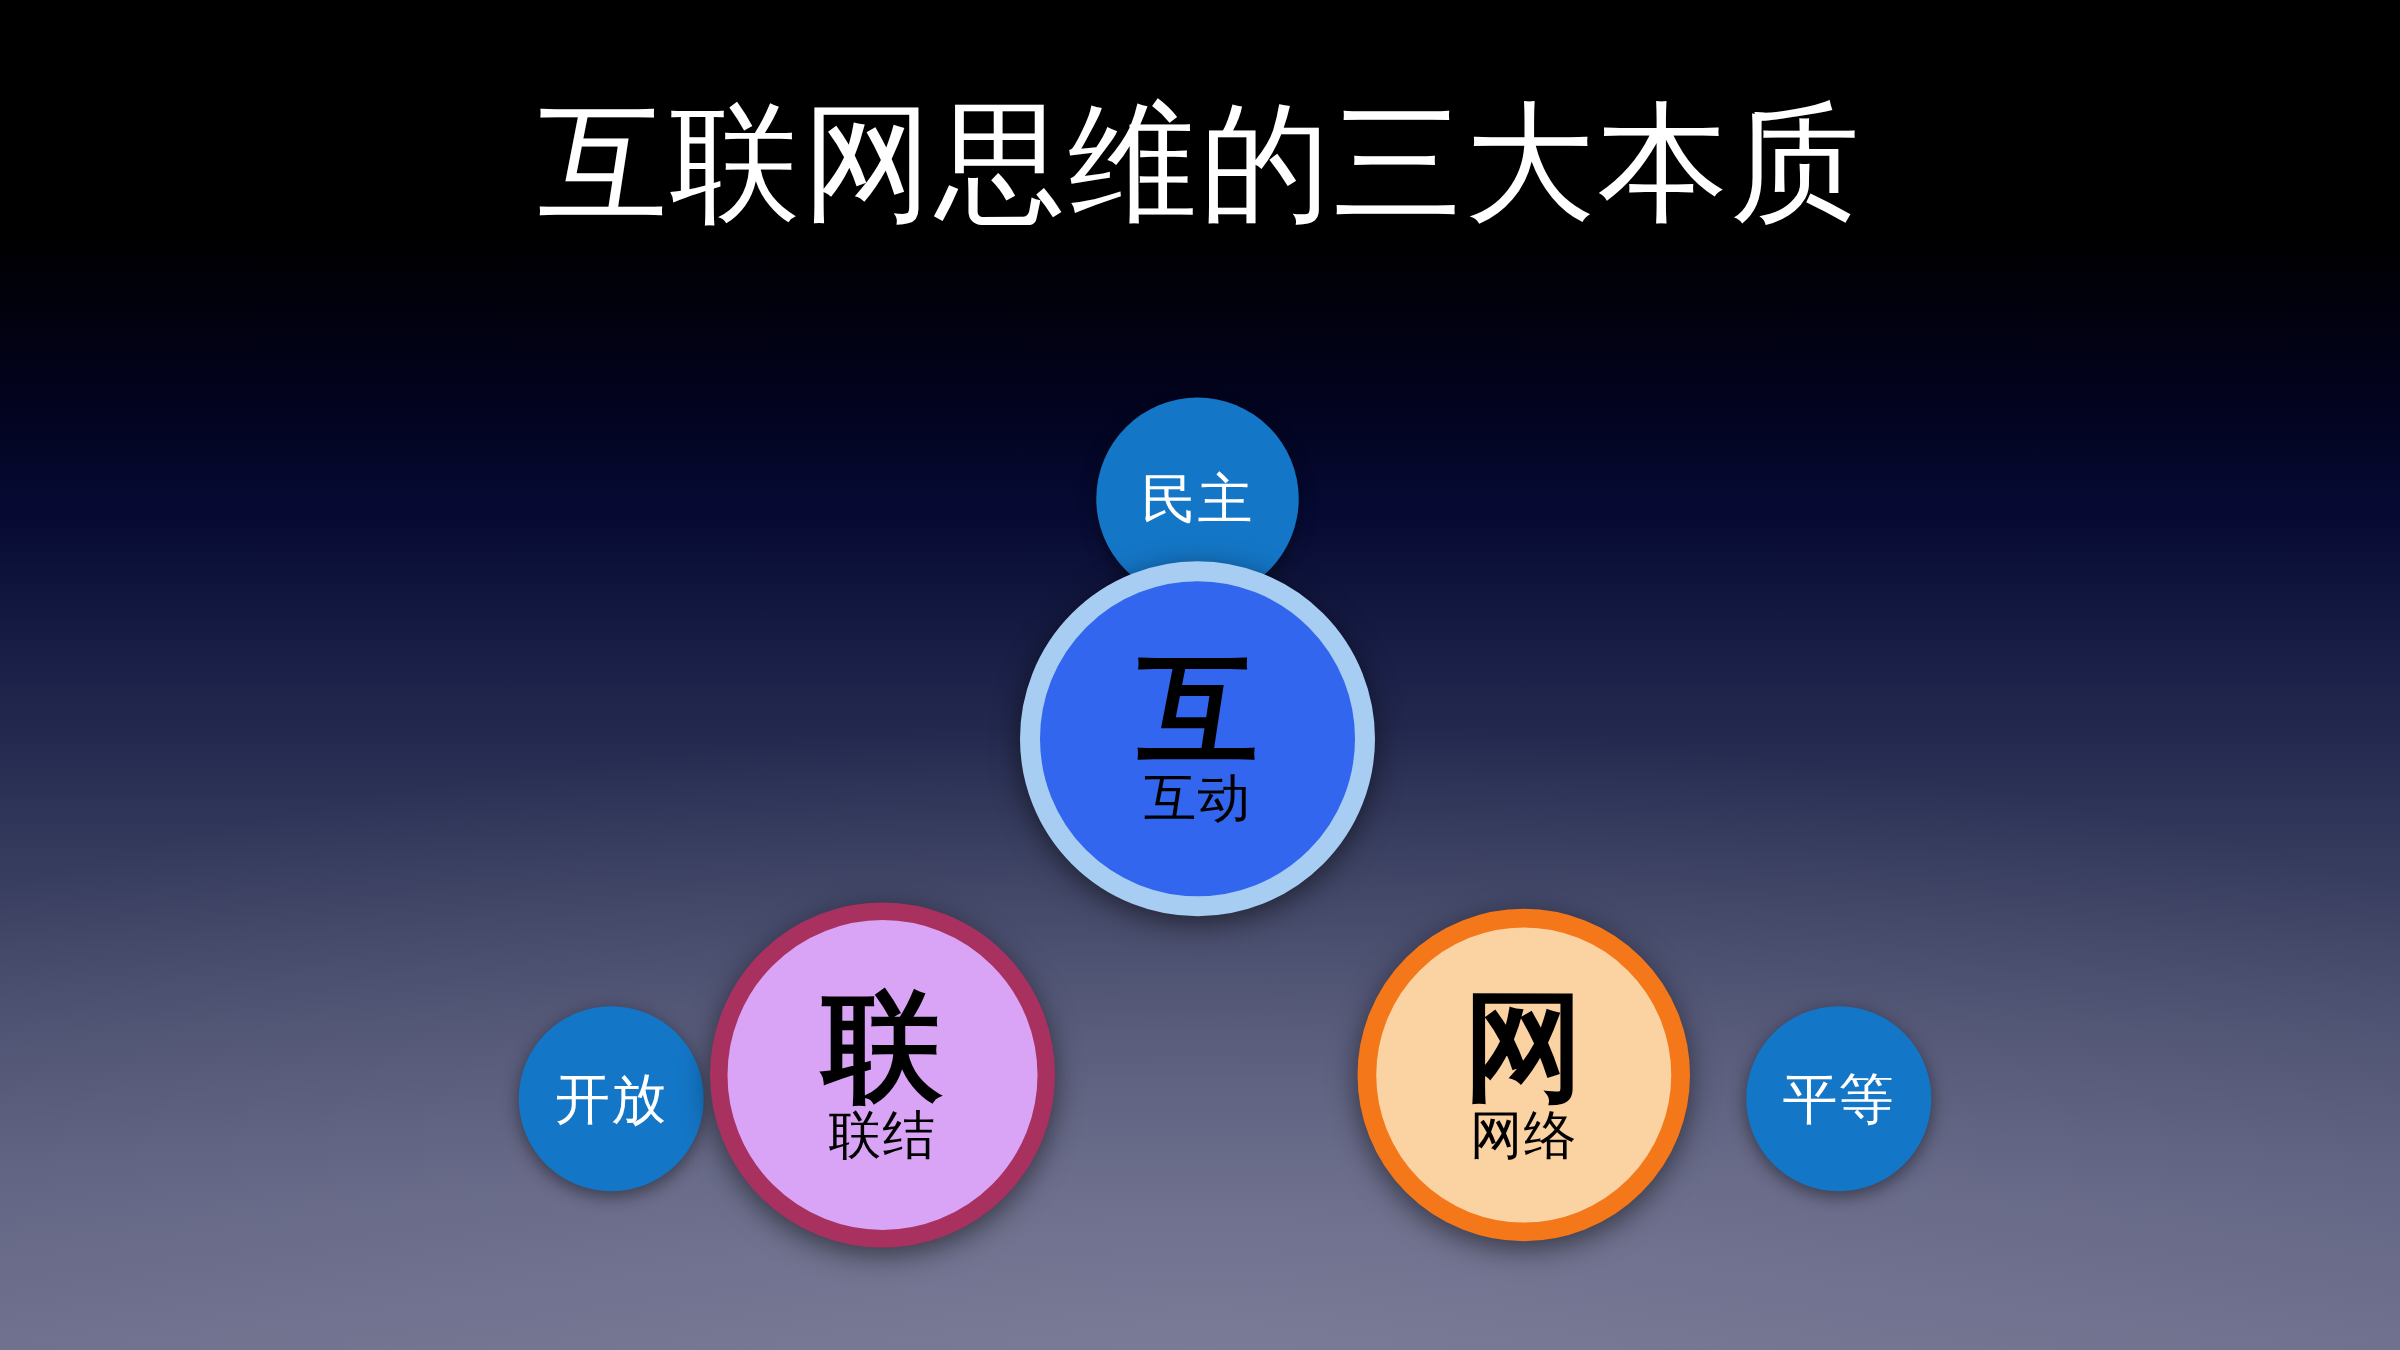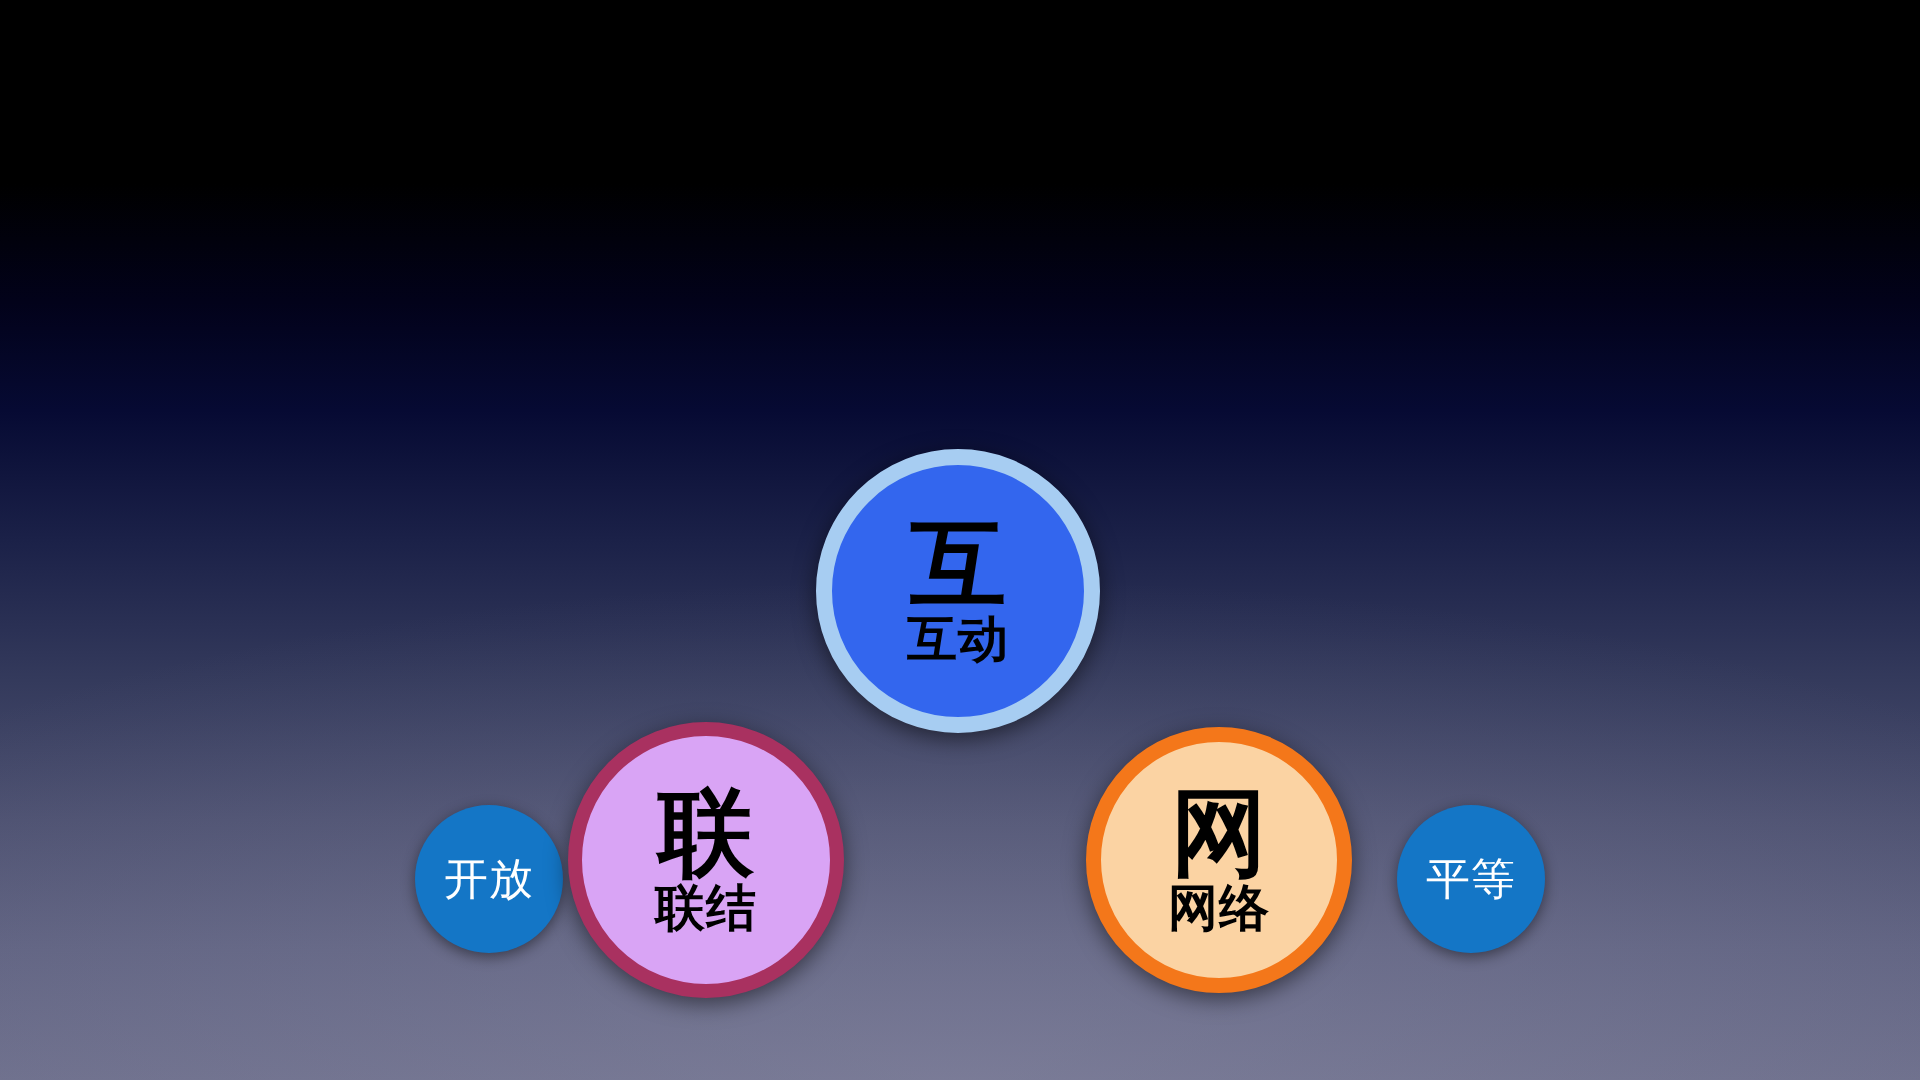--- a/index.html
+++ b/index.html
@@ -80,22 +80,22 @@
 
   .main .big-char {
     font-size: 96px;
     font-weight: 700;
     line-height: 0.98;
     margin-bottom: 2px;
     letter-spacing: 0;
   }
 
   .main .sub-label {
-    font-size: 50px;
-    font-weight: 700;
+    font-size: 42px;
+    font-weight: 400;
     line-height: 1.05;
     letter-spacing: 1px;
   }
 
   
   #c-democracy {       
     width: 162px;  height: 162px;
     left: 877px;   top: 318px;
   }
 
@@ -131,21 +131,25 @@
   #c-equality {        
     width: 148px;  height: 148px;
     left: 1397px;  top: 805px;
   }
 </style>
 </head>
 <body>
 
 <div id="slide">
 
+  <div id="title">互联网思维的三大本质</div>
 
+  <div class="circle satellite" id="c-democracy">
+    <span>民主</span>
+  </div>
 
   <div class="circle satellite" id="c-open">
     <span>开放</span>
   </div>
 
   <div class="circle satellite" id="c-equality">
     <span>平等</span>
   </div>
 
   <div class="circle main" id="c-interaction">

